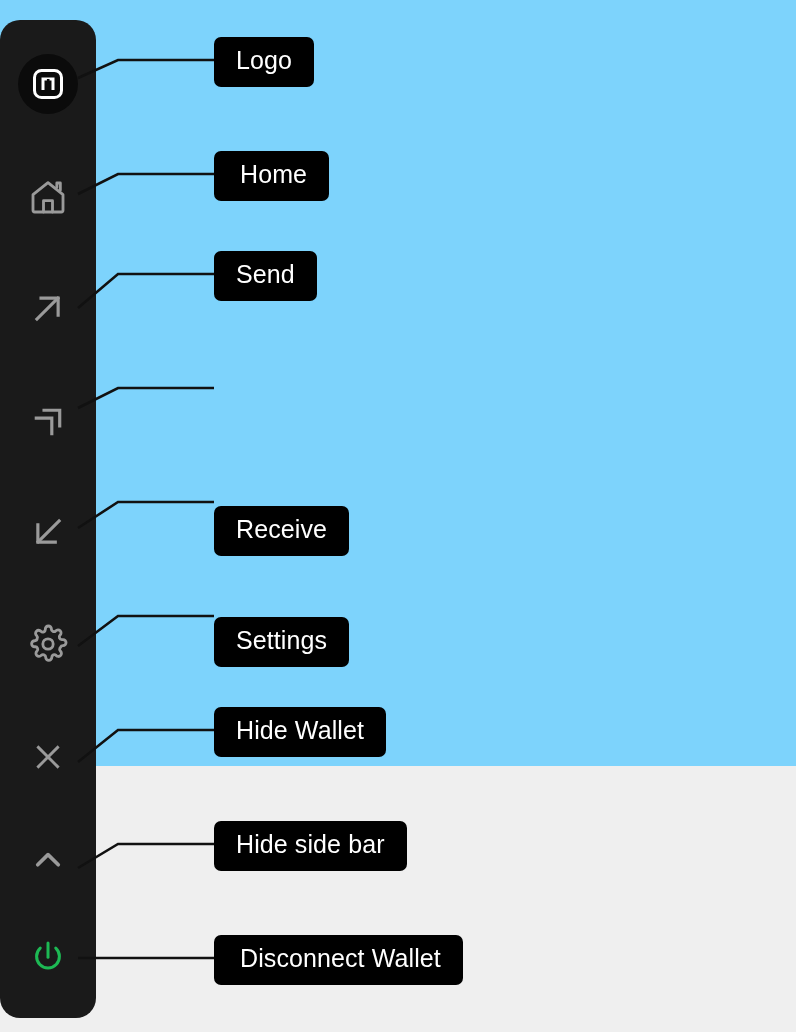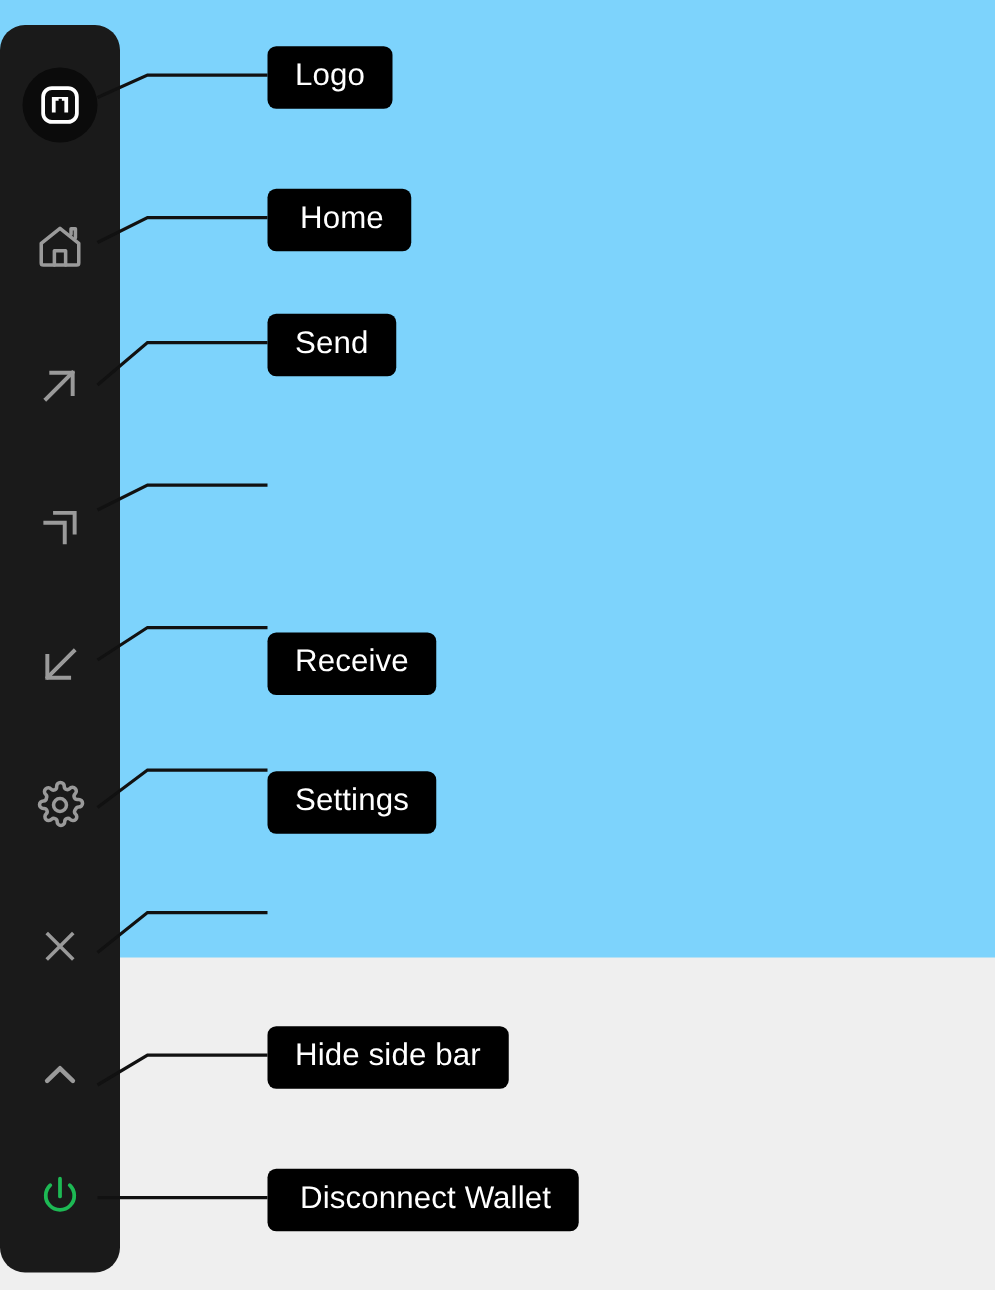--- a/index.html
+++ b/index.html
@@ -211,20 +211,23 @@
 
 
   <div class="callout" style="left:214px; top:479px;margin-top:27px;">
     <span>Receive</span>
   </div>
 
   <div class="callout" style="left:214px; top:593px;margin-top:24px;">
     <span>Settings</span>
   </div>
 
+  <div class="callout" style="left:214px; top:707px;">
+    <span>Hide Wallet</span>
+  </div>
 
   <div class="callout" style="left:214px; top:821px;">
     <span>Hide side bar</span>
   </div>
 
   <div class="callout" style="left:214px; top:935px;padding-left:26px;">
     <span>Disconnect Wallet</span>
   </div>
 
 </div>

